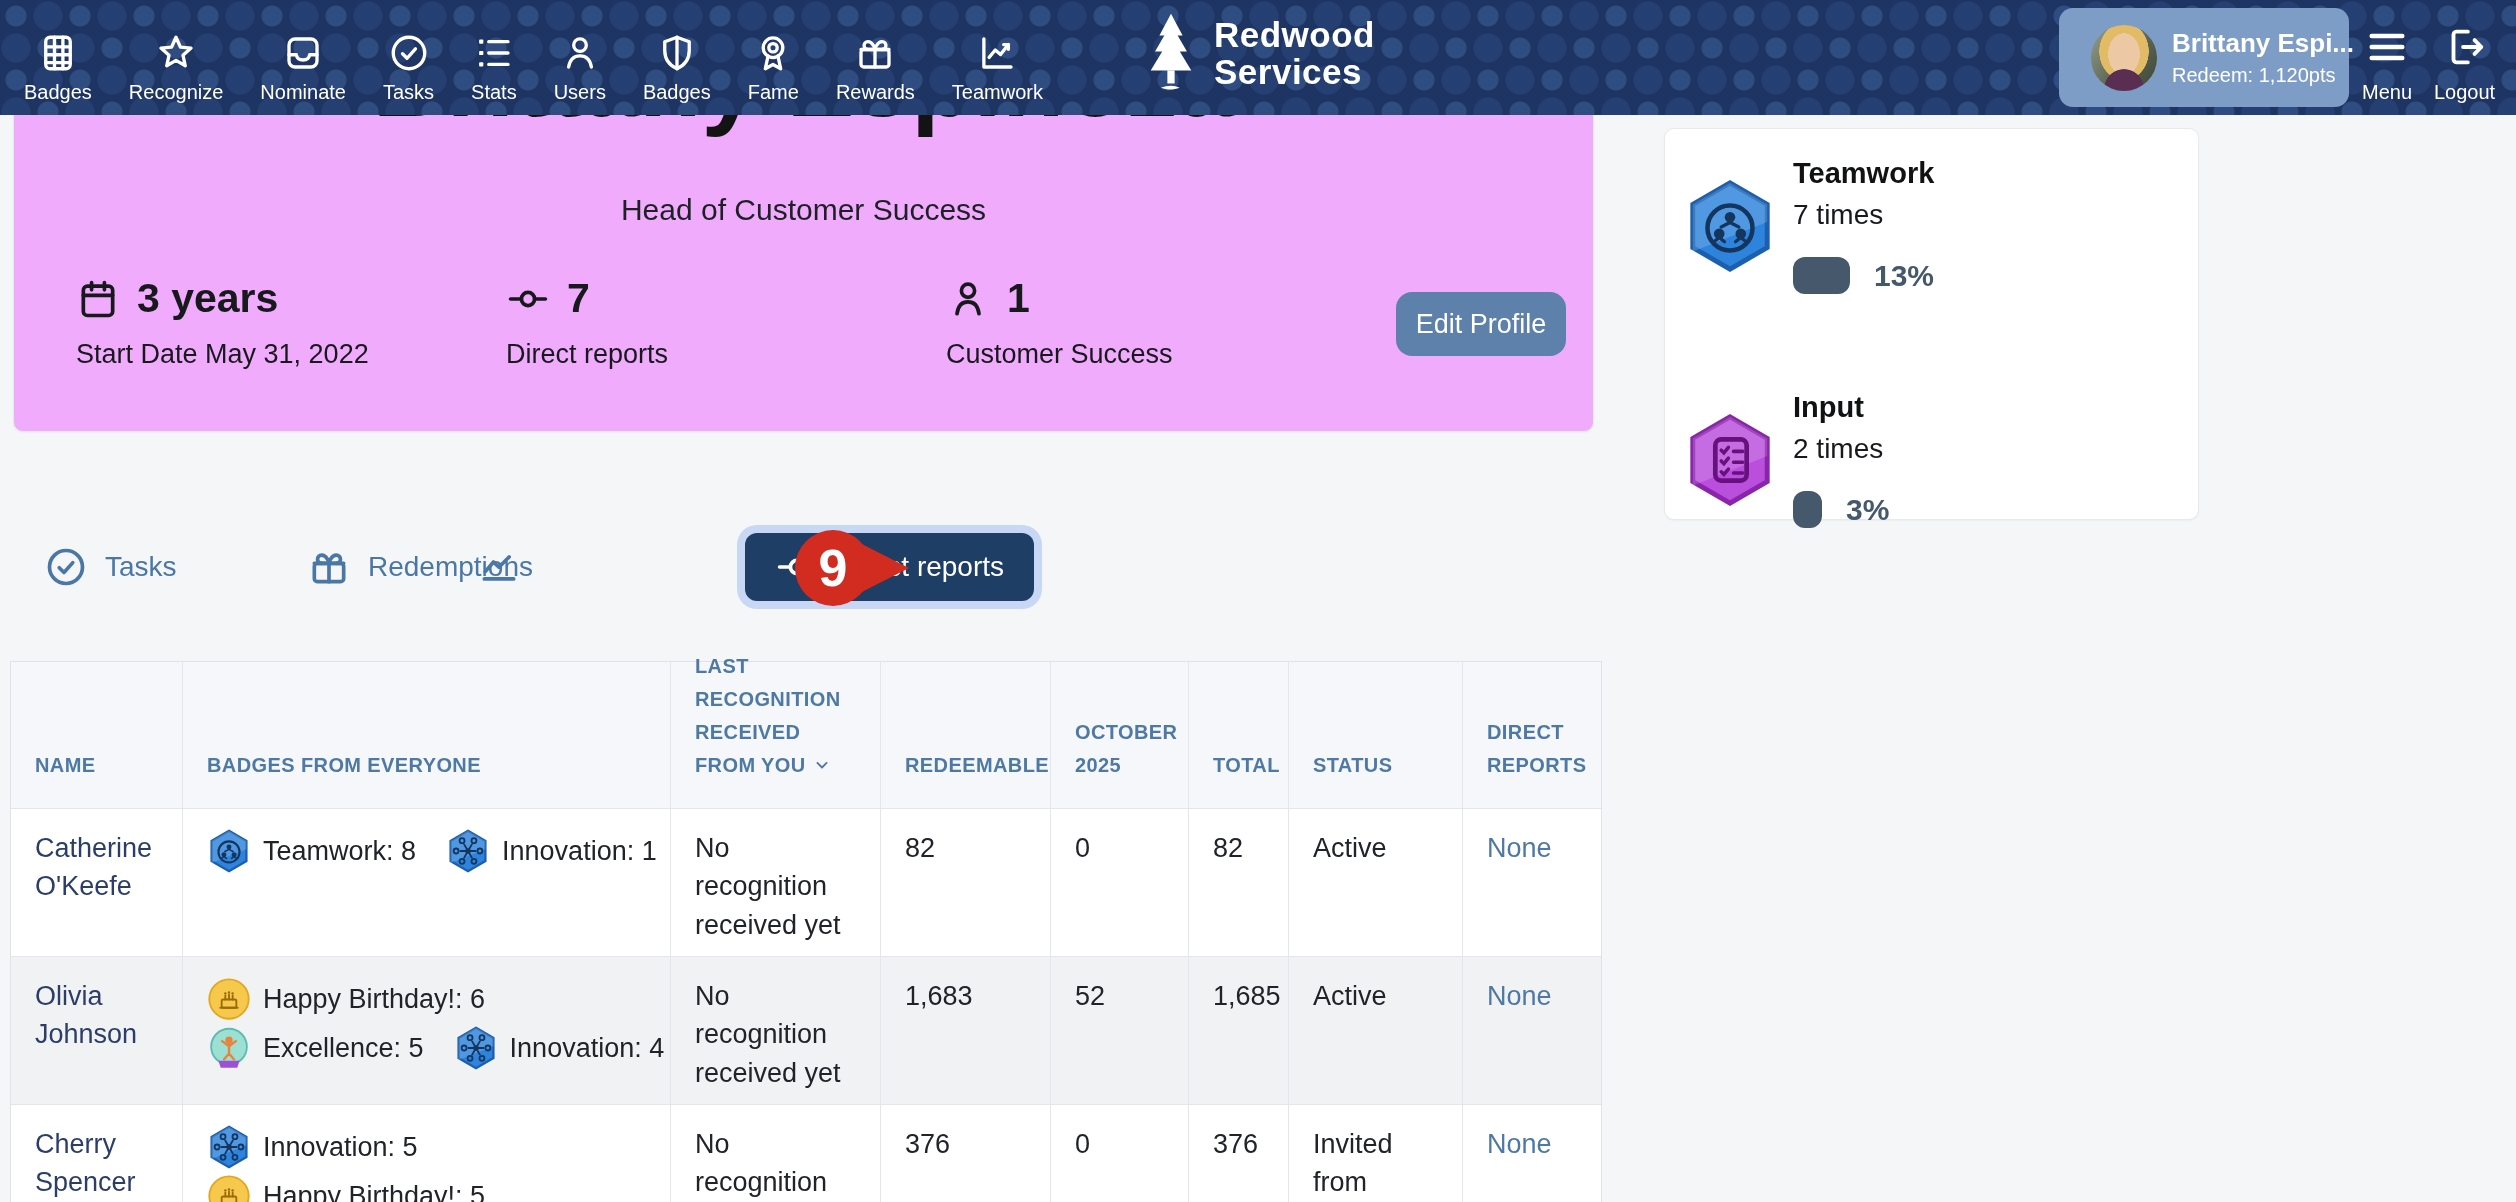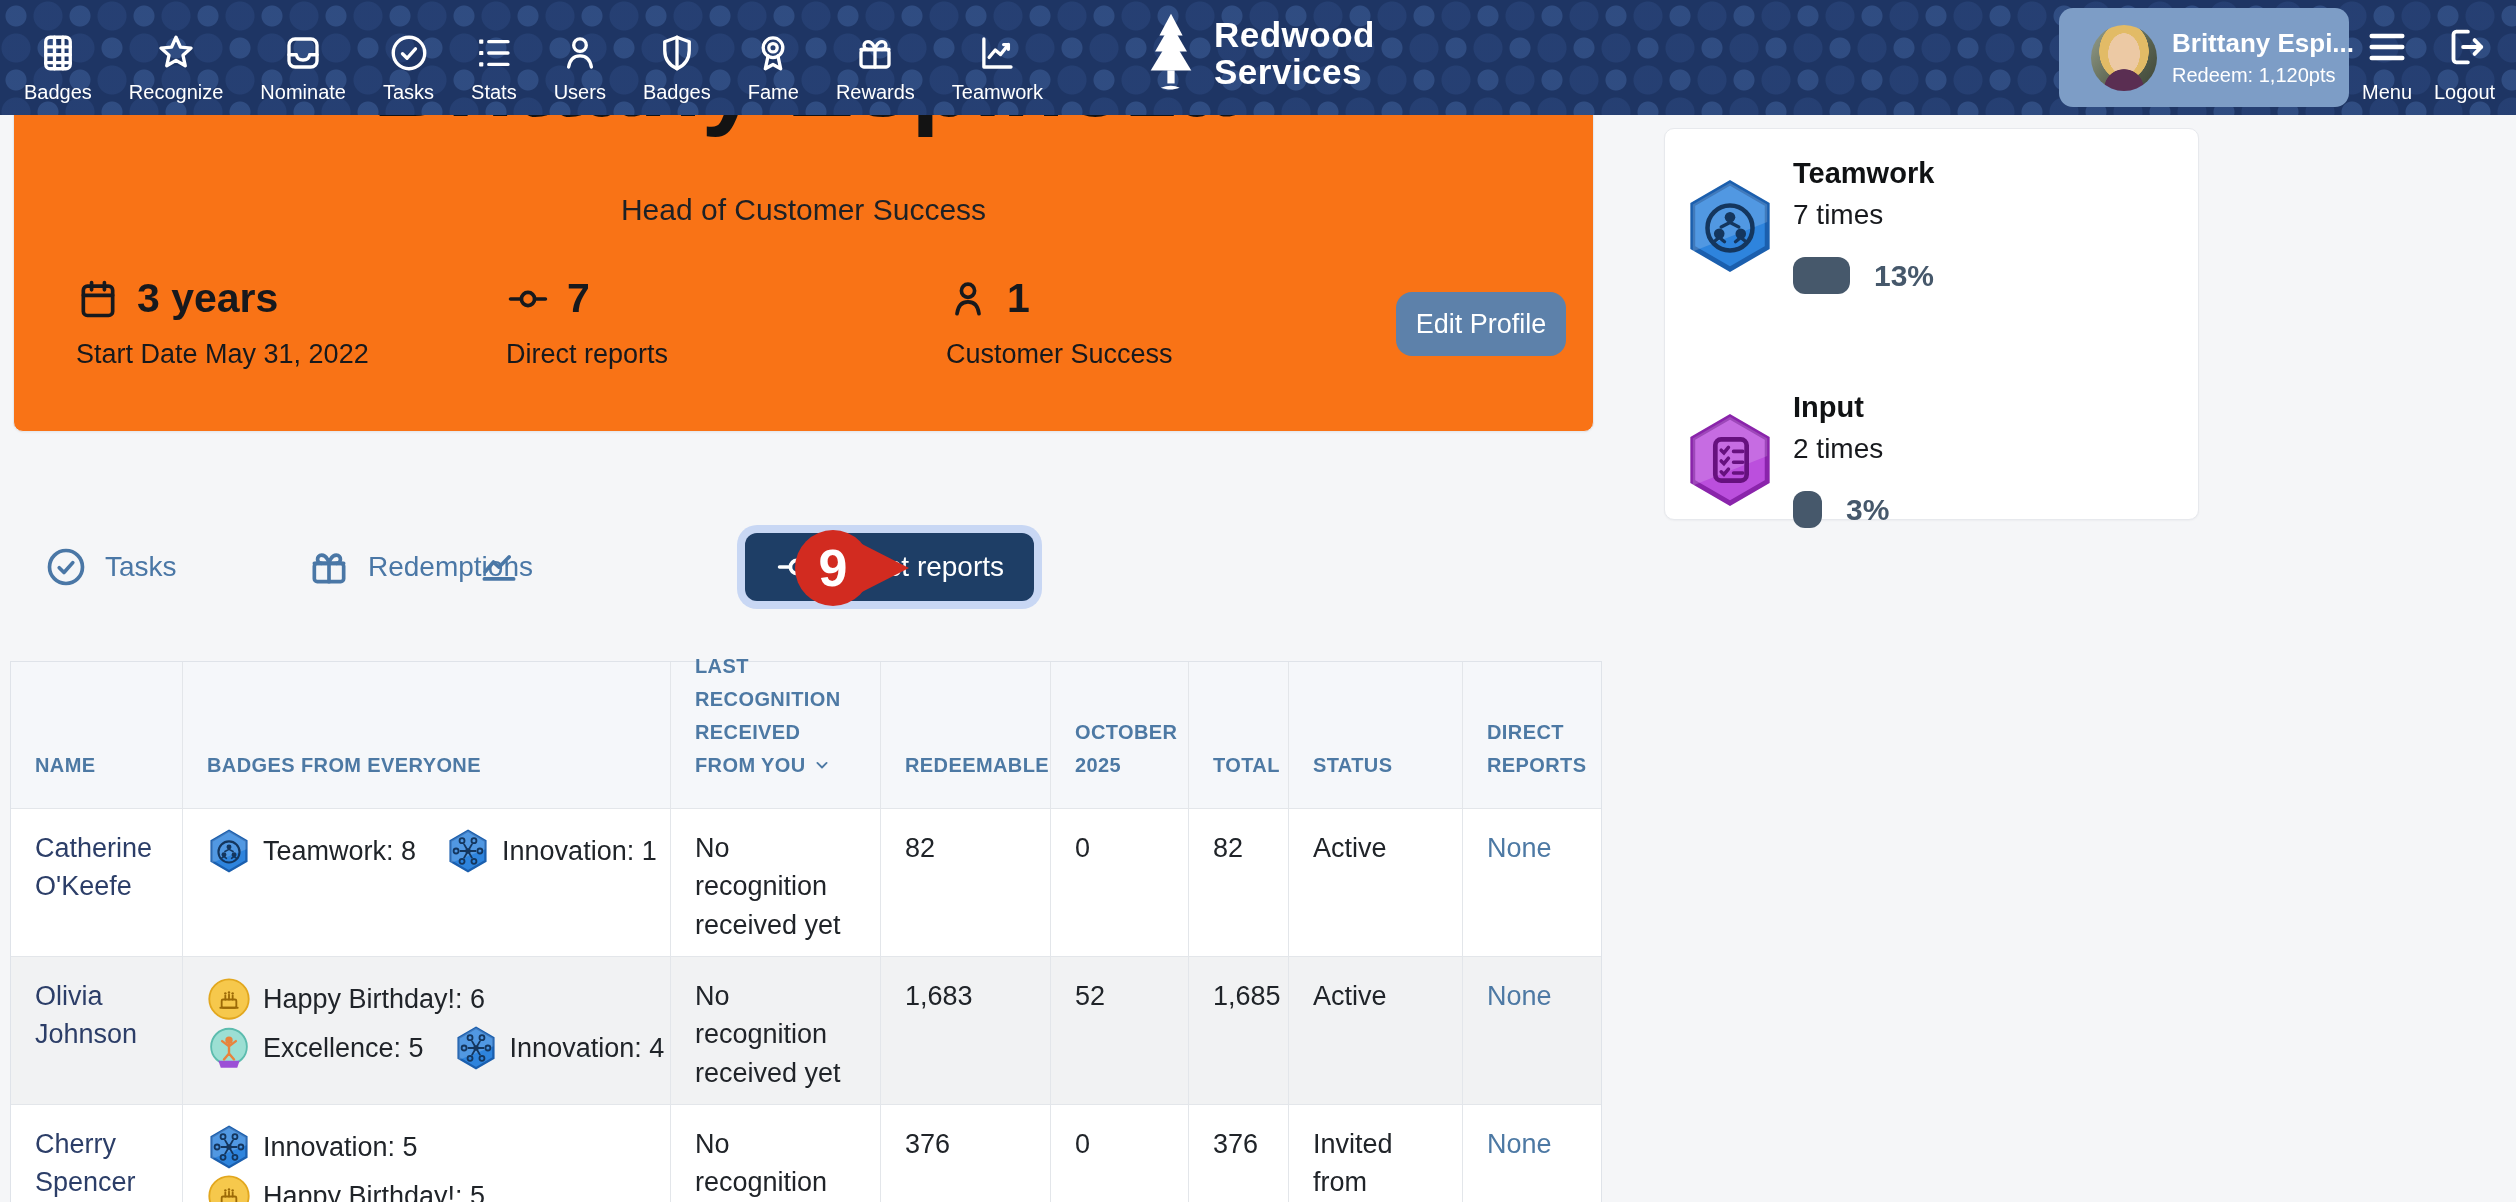--- a/index.html
+++ b/index.html
@@ -28,21 +28,21 @@
       radial-gradient(circle at 50% 97%, #5a2e52 27%, transparent 28%),
       radial-gradient(ellipse 16px 21px at 50% 44%, #ecc9a4 98%, transparent),
       radial-gradient(ellipse 25px 29px at 50% 40%, #e2bb66 98%, transparent),
       linear-gradient(130deg,#97a08d,#59624f 60%,#3c4436);}
   .user-name{font-size:26px;font-weight:700;color:#fff;white-space:nowrap}
   .user-redeem{font-size:20px;color:#fff;margin-top:5px;white-space:nowrap}
   .menu-btn{position:absolute;left:2362px;top:24px}
   .logout-btn{position:absolute;left:2434px;top:24px}
 
   
-  .profile-card{position:absolute;left:13px;top:18px;width:1581px;height:414px;background:#f97316;
+  .profile-card{position:absolute;left:13px;top:18px;width:1581px;height:414px;background:#f0abfc;
     border:1px solid #e7e9ed;border-radius:10px;z-index:1;box-shadow:0 1px 2px rgba(20,30,60,.04)}
   .profile-name{position:absolute;top:4px;left:0;right:0;text-align:center;font-size:102px;font-weight:700;color:#131313;white-space:nowrap}
   .profile-title{position:absolute;top:174px;left:0;right:0;text-align:center;font-size:30px;color:#1d2126}
   .stat{position:absolute;top:256px}
   .stat:nth-of-type(1){left:62px}
   .stat:nth-of-type(2){left:492px}
   .stat:nth-of-type(3){left:932px}
   .stat-head{display:flex;align-items:center;gap:17px;font-size:41px;font-weight:700;color:#17191d}
   .stat-label{margin-top:17px;font-size:27px;color:#17191d;white-space:nowrap}
   .edit-btn{position:absolute;left:1382px;top:273px;width:170px;height:64px;background:#5d81aa;color:#fff;

